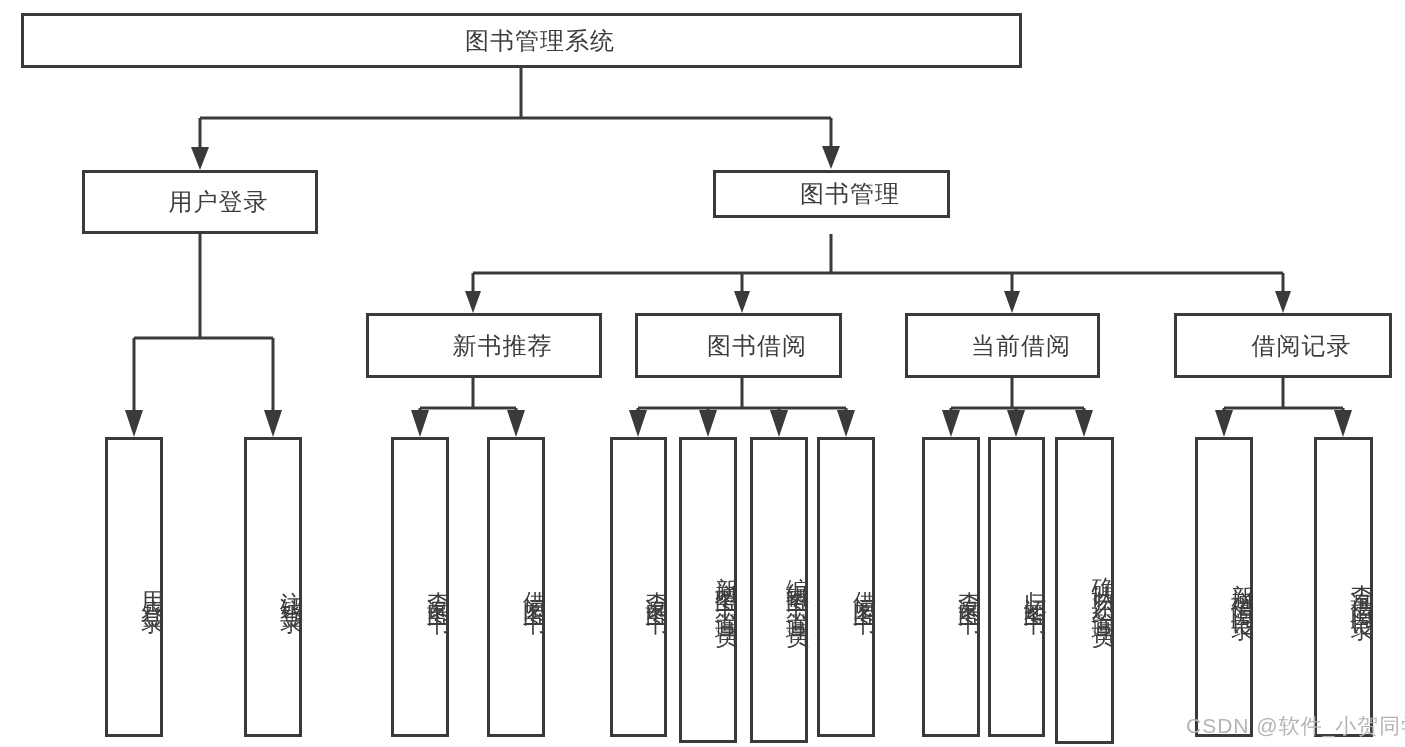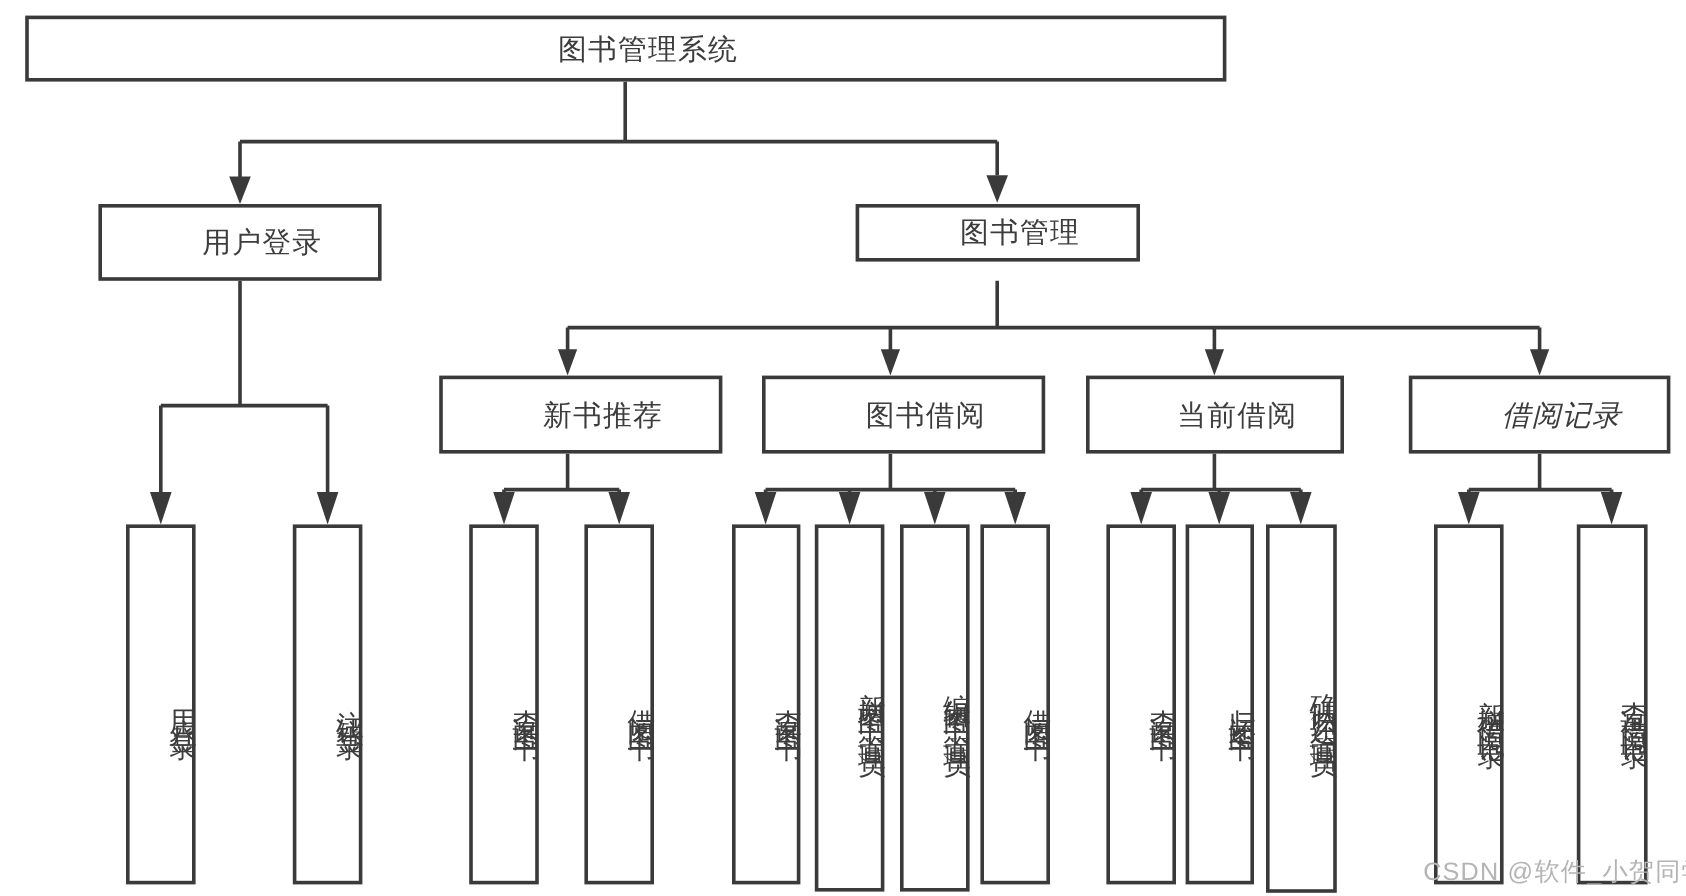--- a/index.html
+++ b/index.html
@@ -98,23 +98,23 @@
     <polygon points="1224,437 1215,410 1233,410"></polygon>
     <polygon points="1343,437 1334,410 1352,410"></polygon>
   </svg>
 
   <div class="node" style="left:21px; top:13px; width:1001px; height:55px;">图书管理系统</div>
 
   <div class="node" style="left:82px; top:170px; width:236px; height:64px;">用户登录</div>
   <div class="node" style="left:713px; top:170px; width:237px; height:48px;">图书管理</div>
 
   <div class="node" style="left:366px; top:313px; width:236px; height:65px;">新书推荐</div>
-  <div class="node" style="left:635px; top:313px; width:236px; height:65px;">图书借阅</div>
-  <div class="node" style="left:905px; top:313px; width:215px; height:65px;">当前借阅</div>
-  <div class="node" style="left:1174px; top:313px; width:218px; height:65px;font-style:italic;">借阅记录</div>
+  <div class="node" style="left:635px; top:313px; width:207px; height:65px;">图书借阅</div>
+  <div class="node" style="left:905px; top:313px; width:195px; height:65px;">当前借阅</div>
+  <div class="node" style="left:1174px; top:313px; width:218px; height:65px;">借阅记录</div>
 
   <div class="node v" style="left:105px; top:437px; width:58px; height:300px;">用户登录</div>
   <div class="node v" style="left:244px; top:437px; width:58px; height:300px;">注销登录</div>
 
   <div class="node v" style="left:391px; top:437px; width:58px; height:300px;">查询图书</div>
   <div class="node v" style="left:487px; top:437px; width:58px; height:300px;">借阅图书</div>
 
   <div class="node v" style="left:610px; top:437px; width:57px; height:300px;">查询图书</div>
   <div class="node v" style="left:679px; top:437px; width:58px; height:306px;">新增图书（管理员）</div>
   <div class="node v" style="left:750px; top:437px; width:58px; height:306px;">编辑图书（管理员）</div>

